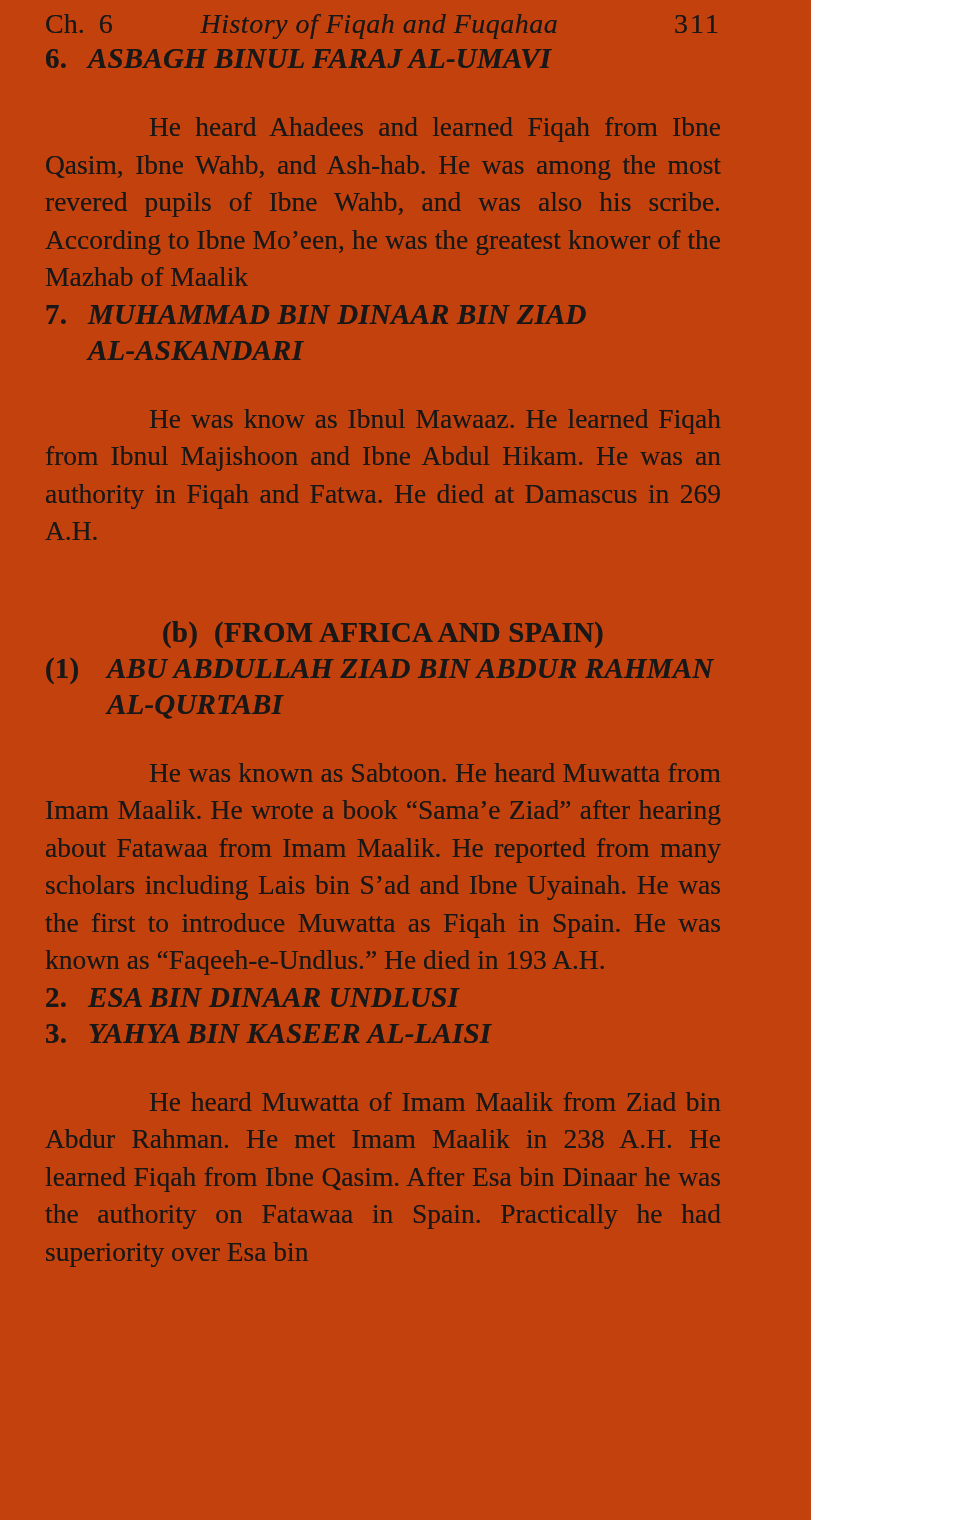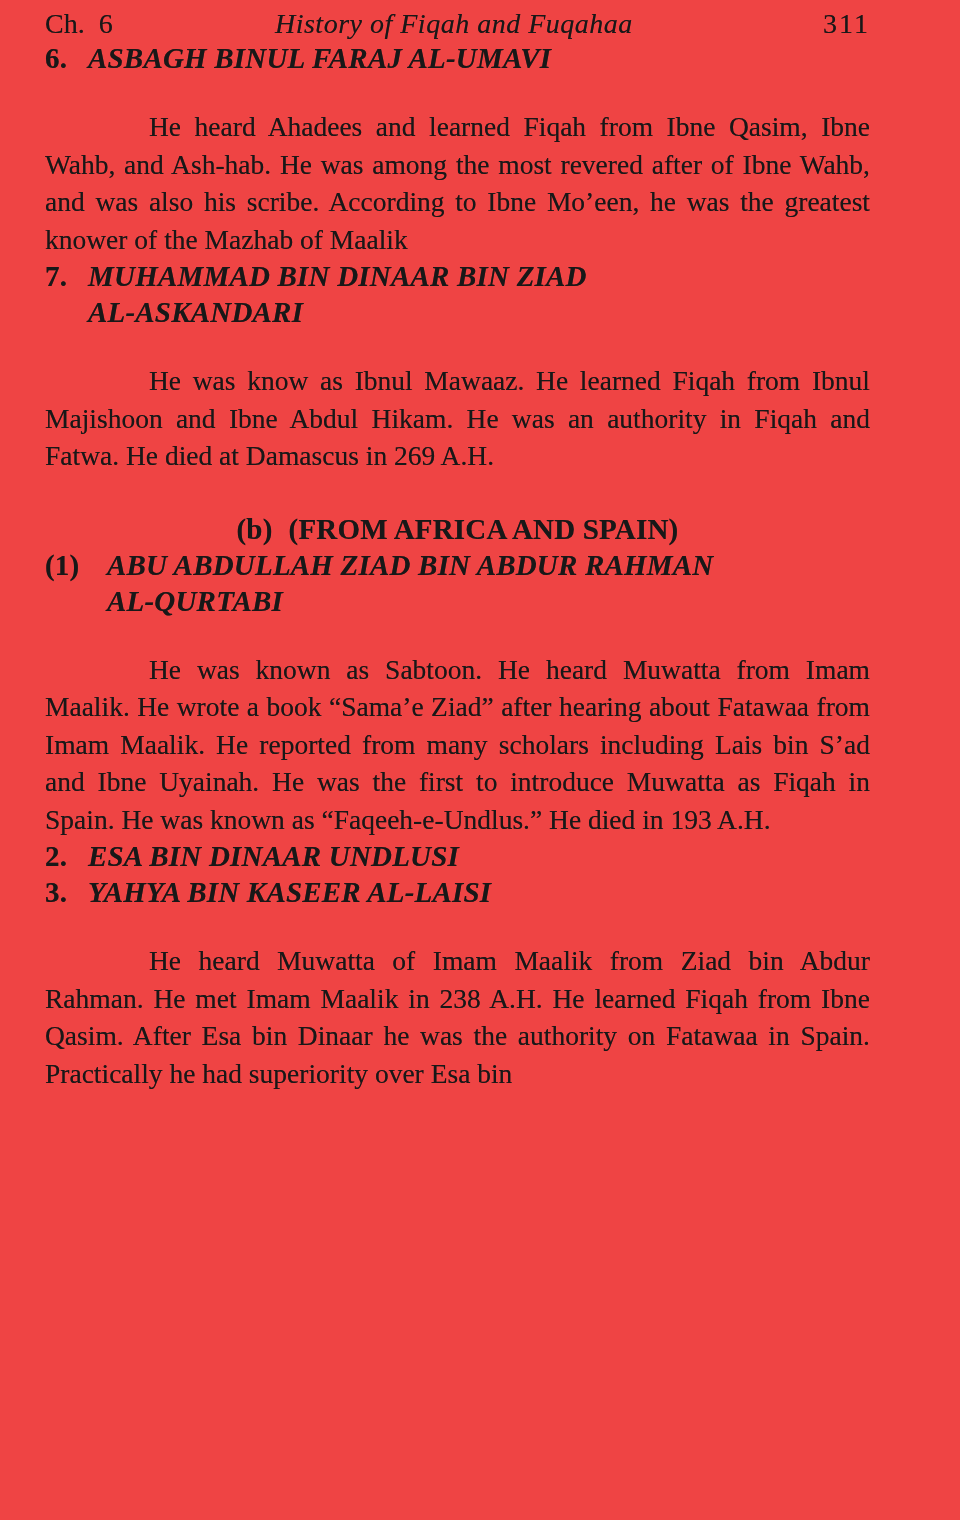--- a/index.html
+++ b/index.html
@@ -2,24 +2,24 @@
 <html><head>
 <meta charset="utf-8">
 <style>
   html, body {
     margin: 0;
     padding: 0;
     background: #ffffff;
   }
   .page {
     position: relative;
-    width: 960px;
+    width: 811px;
     height: 1520px;
     box-sizing: border-box;
-    background: #ef4444;
+    background: #c2410c;
     color: #181818;
     font-family: "Liberation Serif", serif;
     padding: 8px 90px 0 45px;
     overflow: hidden;
     text-shadow: 0 0 0.5px rgba(20,20,20,0.55);
   }
   .page-header {
     display: flex;
     justify-content: space-between;
     align-items: baseline;
@@ -67,21 +67,21 @@
     line-height: 37.5px;
     text-align: justify;
     text-indent: 104px;
     margin: 32px 0 0 0;
   }
   .divider-heading {
     text-align: center;
     font-size: 29px;
     font-weight: bold;
     line-height: 36px;
-    margin-top: 36px;
+    margin-top: 64px;
     letter-spacing: 0.2px;
   }
   .divider-heading .dlabel {
     margin-right: 16px;
   }
   .mt-header-first { margin-top: 34px; }
   .mt-section      { margin-top: 38px; }
   .mt-section-lg   { margin-top: 40px; }
   .mt-after-div    { margin-top: 34px; }
   .mt-para-sm      { margin-top: 28px; }
@@ -95,21 +95,21 @@
     <span class="chapter"><span>Ch.</span><span class="ch-num">6</span></span>
     <span class="running-title">History of Fiqah and Fuqahaa</span>
     <span class="page-num">311</span>
   </header>
 
   <section>
     <h2 class="entry-heading mt-header-first">
       <span class="num">6.</span>
       <span class="htext">ASBAGH BINUL FARAJ AL-UMAVI</span>
     </h2>
-    <p class="entry-body">He heard Ahadees and learned Fiqah from Ibne Qasim, Ibne Wahb, and Ash-hab. He was among the most revered after of Ibne Wahb, and was also his scribe. According to Ibne Mo’een, he was the greatest knower of the Mazhab of Maalik</p>
+    <p class="entry-body">He heard Ahadees and learned Fiqah from Ibne Qasim, Ibne Wahb, and Ash-hab. He was among the most revered pupils of Ibne Wahb, and was also his scribe. According to Ibne Mo’een, he was the greatest knower of the Mazhab of Maalik</p>
   </section>
 
   <section>
     <h2 class="entry-heading mt-section">
       <span class="num">7.</span>
       <span class="htext">MUHAMMAD BIN DINAAR BIN ZIAD
 AL-ASKANDARI</span>
     </h2>
     <p class="entry-body">He was know as Ibnul Mawaaz. He learned Fiqah from Ibnul Majishoon and Ibne Abdul Hikam. He was an authority in Fiqah and Fatwa. He died at Damascus in 269 A.H.</p>
   </section>

